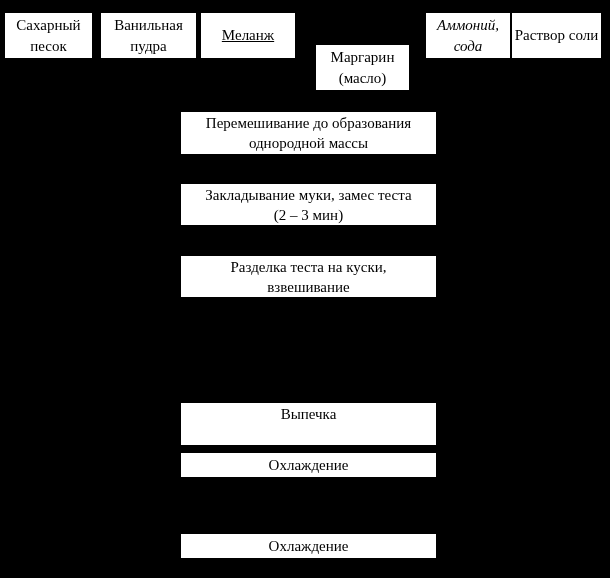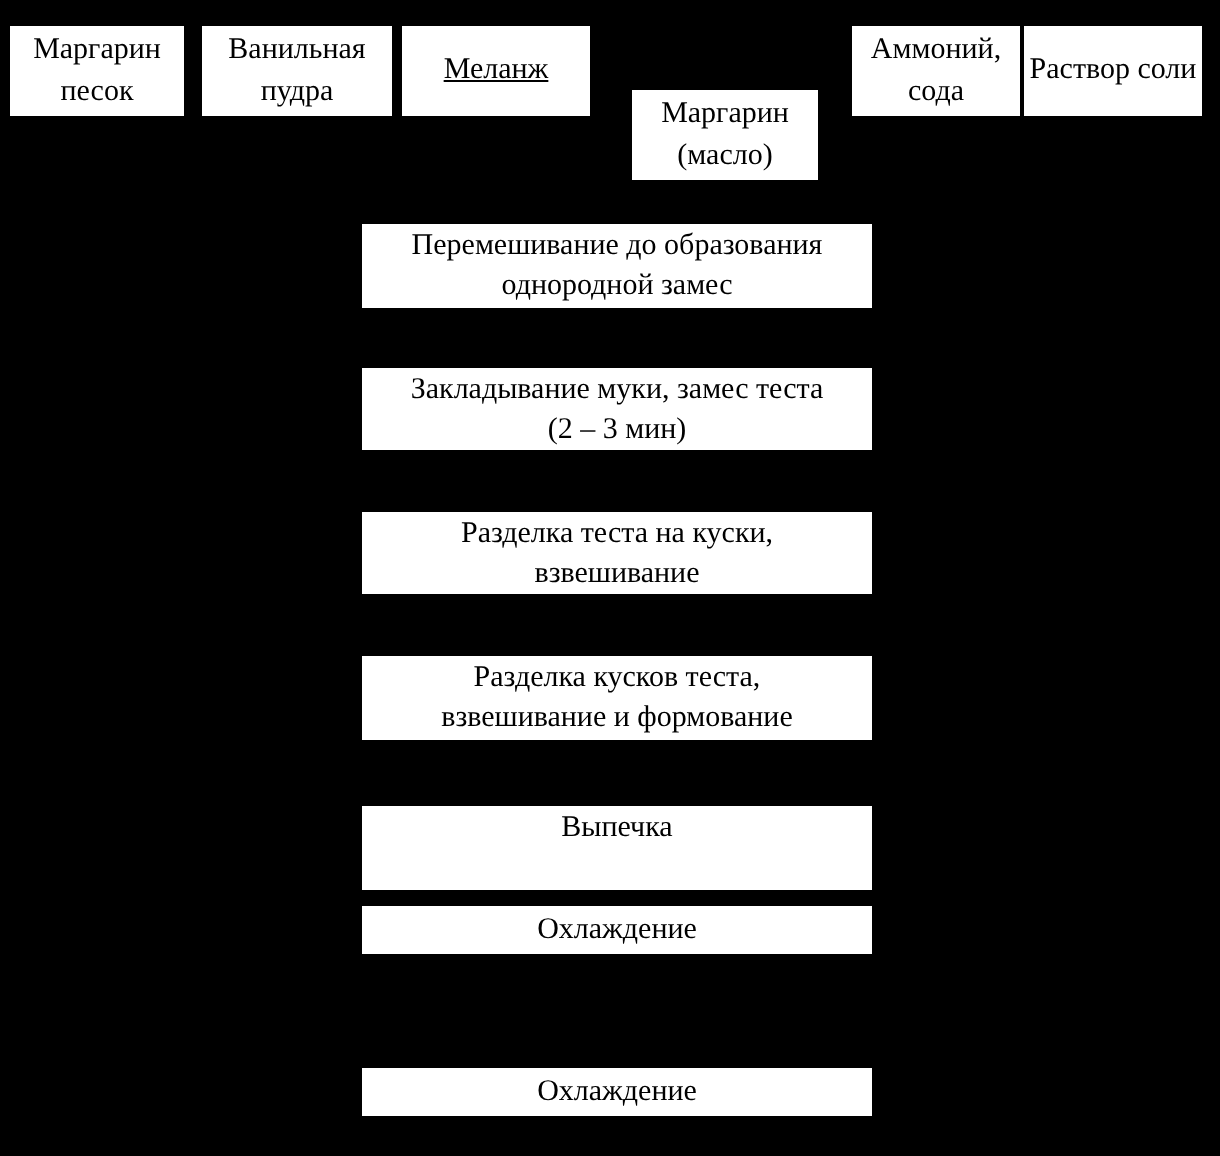--- a/index.html
+++ b/index.html
@@ -41,21 +41,21 @@
     left: 180px;
     width: 257px;
     font-size: 15px;
     line-height: 20px;
   }
   
   .b1 { left: 4px;   width: 89px; }
   .b2 { left: 100px;  width: 97px; }
   .b3 { left: 200px; width: 96px; text-decoration: underline; }
   .b4 { left: 315px; width: 95px; margin-top: 32px; }
-  .b5 { left: 425px; width: 86px; }
+  .b5 { left: 425px; width: 86px; font-style: italic; }
   .b6 { left: 511px; width: 91px; }
   
   .p1 { top: 111px; height: 44px; }
   .p2 { top: 183px; height: 43px; }
   .p3 { top: 255px; height: 43px; }
   .p4 { top: 327px; height: 44px; }
   .p5 { top: 402px; height: 44px; }
   .p6 { top: 452px; height: 26px; }
   .p7 { top: 533px; height: 26px; }
   .sup {
@@ -63,53 +63,49 @@
     vertical-align: super;
     line-height: 0;
   }
 </style>
 </head>
 <body>
 
 <div class="canvas">
 
   <div class="box ingredient b1">
-    <span class="box-text">Маргарин песок</span>
+    <span class="box-text">Сахарный песок</span>
   </div>
   <div class="box ingredient b2">
     <span class="box-text">Ванильная пудра</span>
   </div>
   <div class="box ingredient b3">
     <span class="box-text">Меланж</span>
   </div>
   <div class="box ingredient b4">
     <span class="box-text">Маргарин (масло)</span>
   </div>
   <div class="box ingredient b5">
     <span class="box-text">Аммоний, сода</span>
   </div>
   <div class="box ingredient b6">
     <span class="box-text">Раствор соли</span>
   </div>
 
   <div class="box process p1">
     <span class="box-text">Перемешивание до образования
-однородной замес</span>
+однородной массы</span>
   </div>
   <div class="box process p2">
     <span class="box-text">Закладывание муки, замес теста
 (2 – 3  мин)</span>
   </div>
   <div class="box process p3">
     <span class="box-text">Разделка теста на куски,
 взвешивание</span>
-  </div>
-  <div class="box process p4">
-    <span class="box-text">Разделка кусков теста,
-взвешивание и формование</span>
   </div>
   <div class="box process p5">
     <span class="box-text">
       <span>Выпечка</span><br>
       <span>(240 – 250 </span><sup class="sup">0</sup><span>С)</span>
     </span>
   </div>
   <div class="box process p6">
     <span class="box-text">Охлаждение</span>
   </div>

